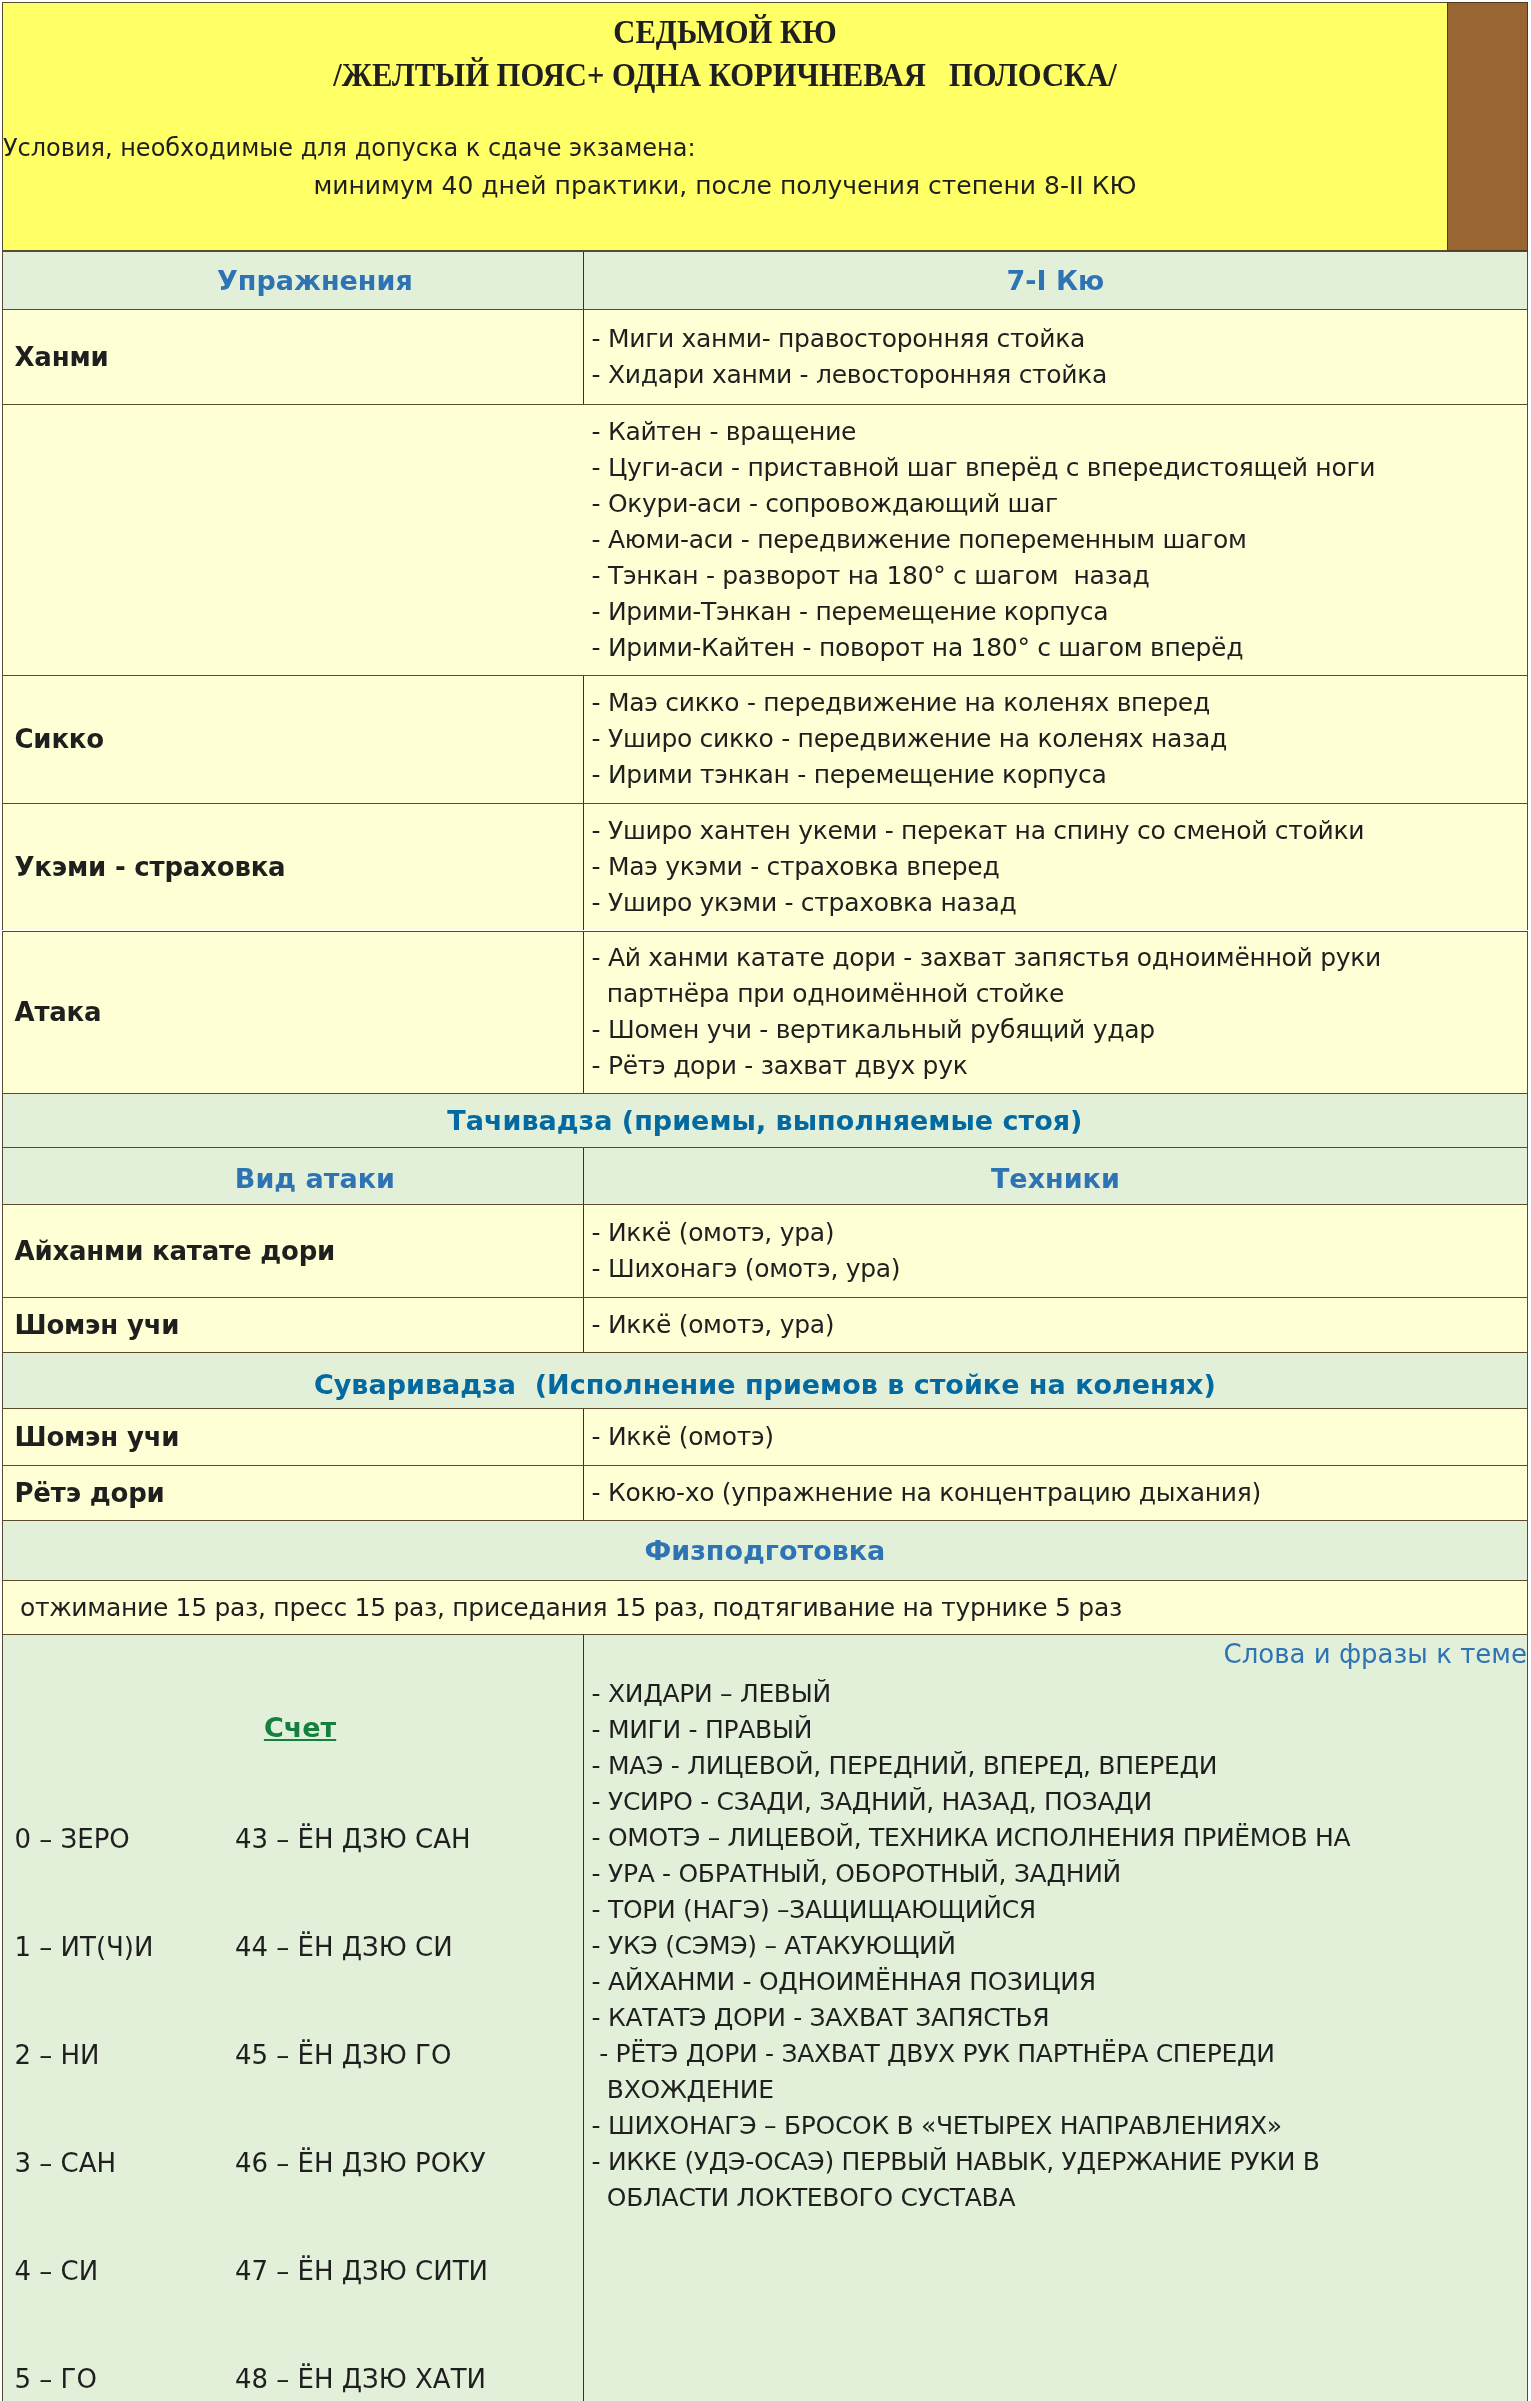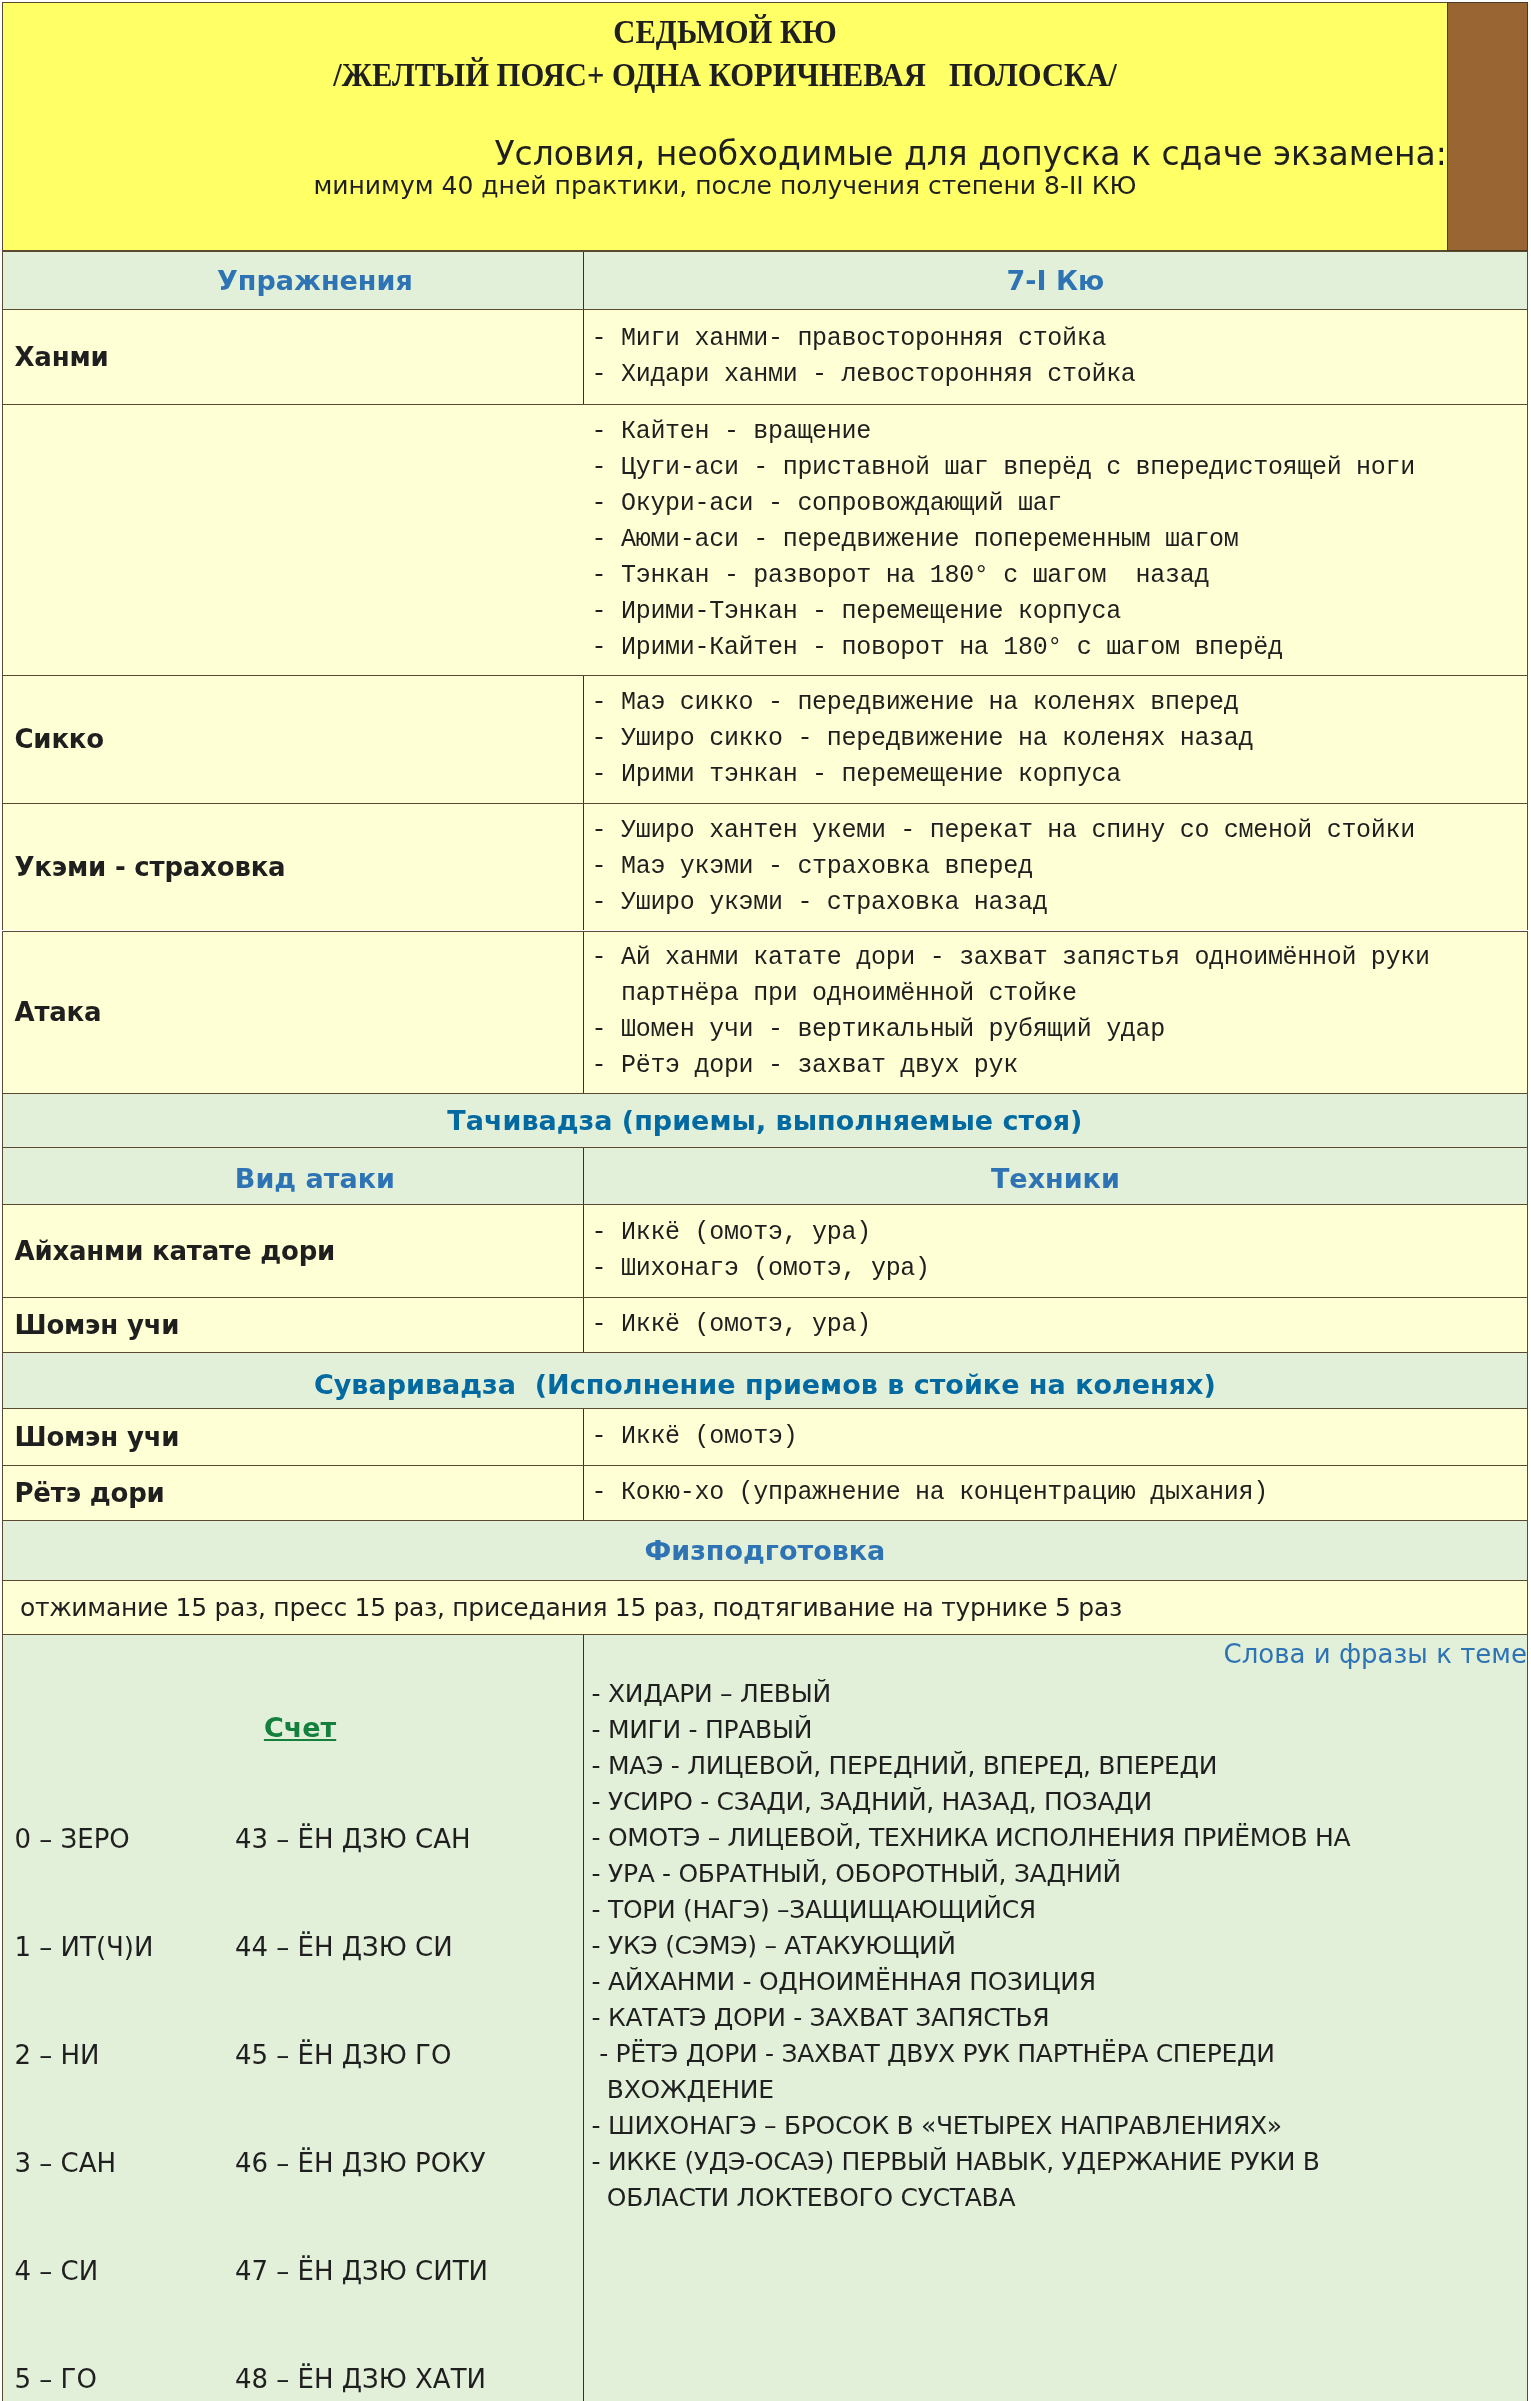--- a/index.html
+++ b/index.html
@@ -14,35 +14,35 @@
          border-top: 1.9px solid #5a4a30; }
   .cream { background: #ffffd5; }
   .green { background: #e2efd9; }
   .cell { position: absolute; top: 0; bottom: 0; box-sizing: border-box; }
   .c-left { left: 0; width: 581px; border-right: 1.9px solid #3d3020; padding-left: 44px; }
   .c-right { left: 581px; right: 0; }
   .vcenter { display: flex; align-items: center; }
   .hcenter { justify-content: center; }
   .label-bold { font-weight: bold; font-size: 26px; padding-left: 11.6px; letter-spacing: -0.2px; }
   .list { padding-left: 7.7px; font-size: 25px; line-height: 36px; letter-spacing: -0.3px; }
-  .list .item { white-space: pre; font-family: Liberation Mono, monospace; }
+  .list .item { white-space: pre; }
   .hdr-blue { color: #2e74b5; font-weight: bold; font-size: 27px; }
   .hdr-red { color: #0369a1; font-weight: bold; font-size: 27px; }
 
   
   .title-box { position: absolute; left: 0; top: 0; width: 1446px; height: 249px;
                background: #ffff66; box-sizing: border-box;
                border: 1.9px solid #5a4a30; border-right: 1.9px solid #4a3a20; }
   .belt-stripe { position: absolute; left: 1446px; top: 0; width: 80px; height: 249px;
                  background: #996633; box-sizing: border-box; border: 1.9px solid #4a3a20; border-left: none; }
   .title1 { position: absolute; top: 9.7px; left: 0; right: 0; text-align: center;
             font-family: "Liberation Serif", "DejaVu Serif", serif; font-weight: bold; font-size: 34px; transform: scaleX(0.9); }
   .title2 { position: absolute; top: 53px; left: 0; right: 0; text-align: center;
             font-family: "Liberation Serif", "DejaVu Serif", serif; font-weight: bold; font-size: 34px; transform: scaleX(0.9); white-space: pre; }
-  .cond1 { position: absolute; top: 131px; left: 0; right: 0; text-align: right; font-size: 33px; }
+  .cond1 { position: absolute; top: 131px; left: 0; right: 0; text-align: left; font-size: 24px; }
   .cond2 { position: absolute; top: 168px; left: 0; right: 0; text-align: center; font-size: 25px; }
 
   .count-title { color: #15803d; font-weight: bold; font-size: 27px; text-decoration: underline;
                  position: absolute; top: 77px; left: 261px; }
   .count-col { position: absolute; font-size: 26px; line-height: 36px; white-space: pre; }
   .phrases-title { position: absolute; top: 3.9px; left: 0; right: 0; text-align: right;
                    color: #2e74b5; font-weight: normal; font-size: 26px; }
   .phrases { position: absolute; top: 41px; left: 7.7px; font-size: 25px; line-height: 36px; letter-spacing: -0.3px; }
   .phrases .item { white-space: pre; }
 </style>

